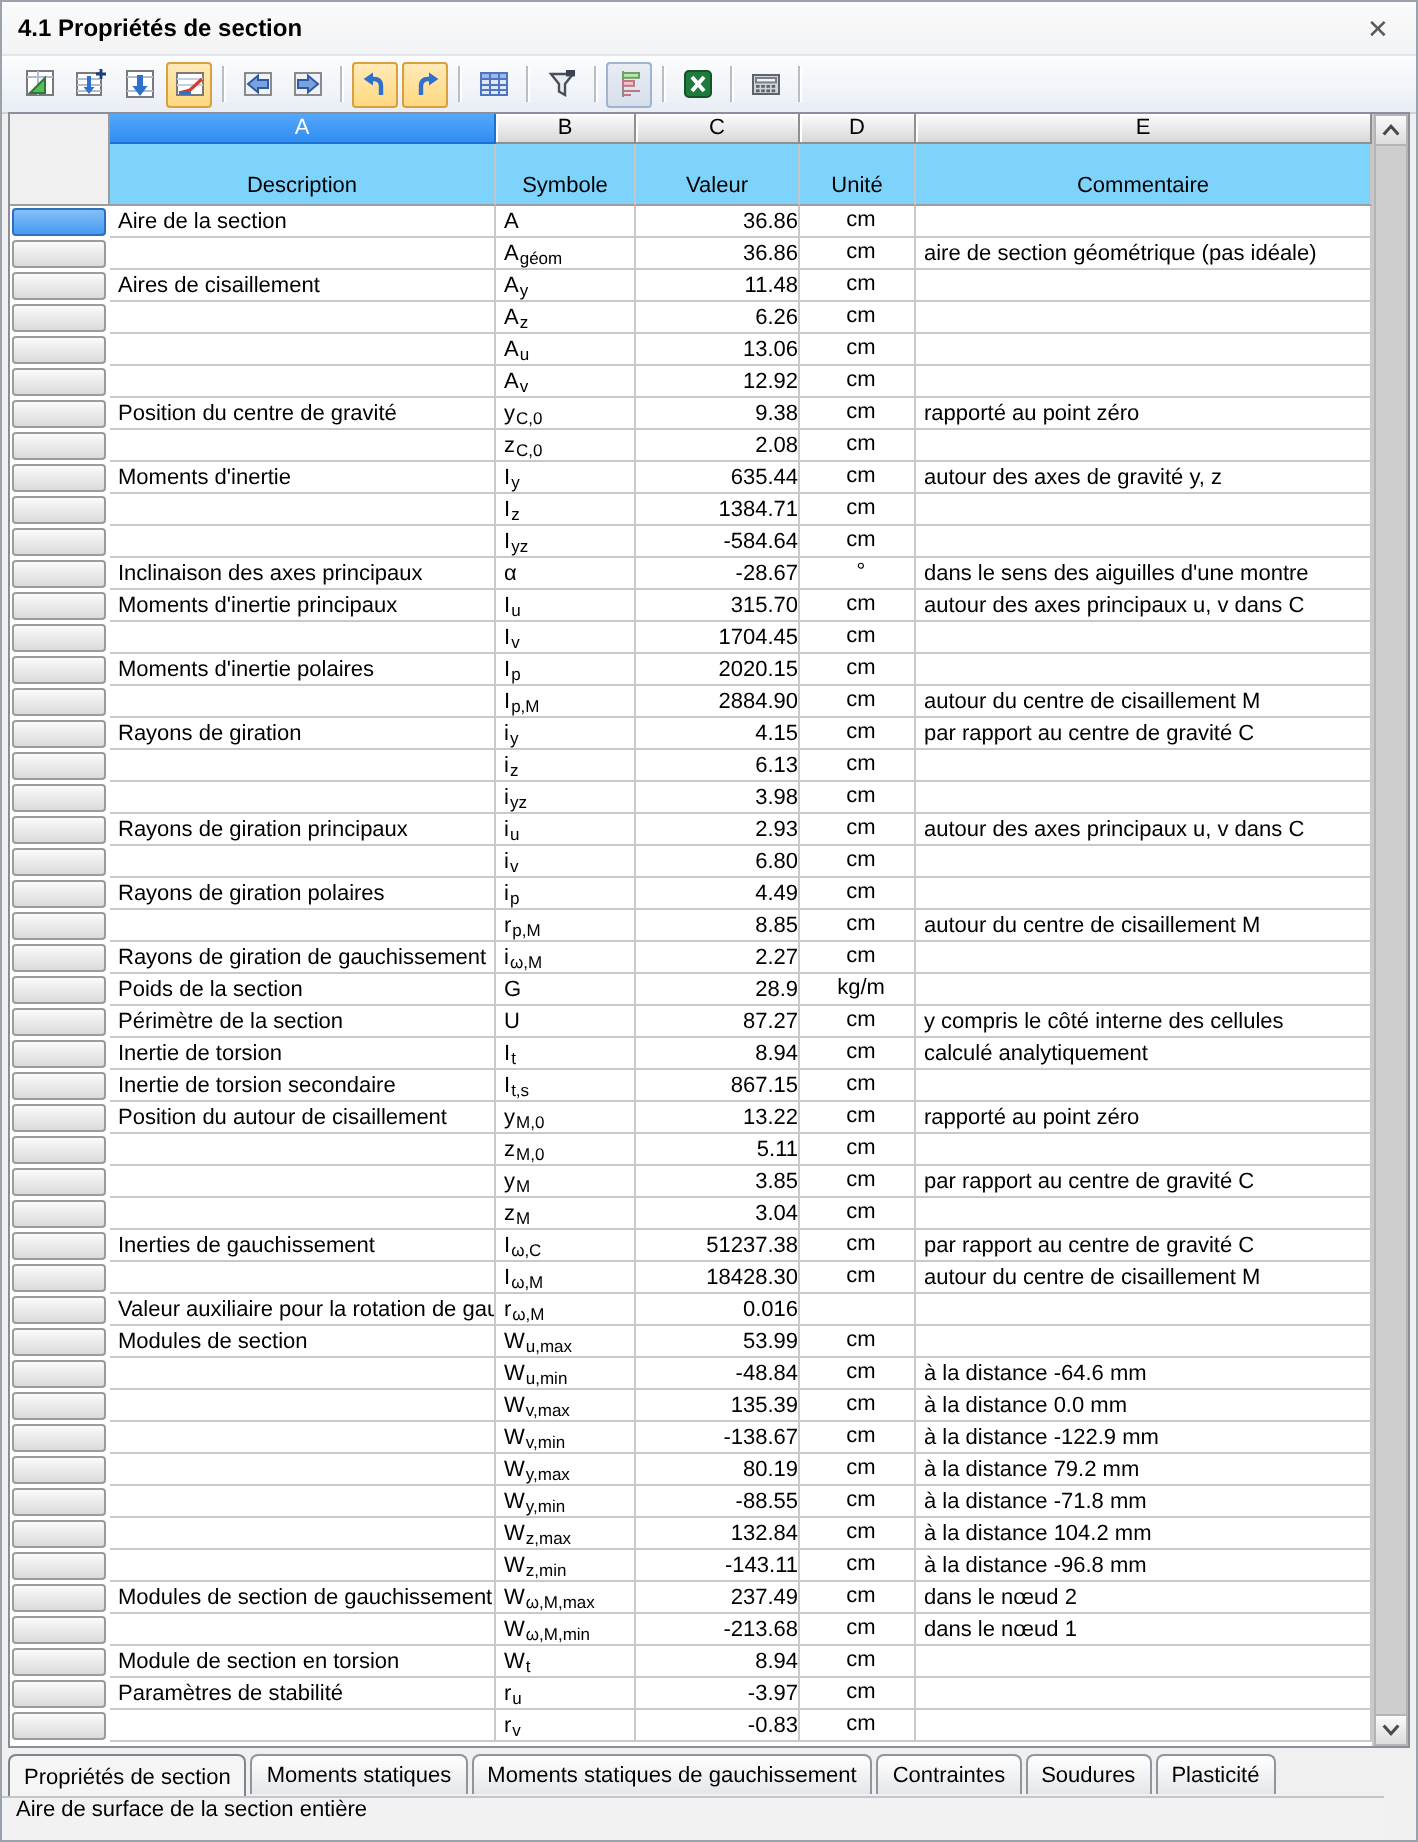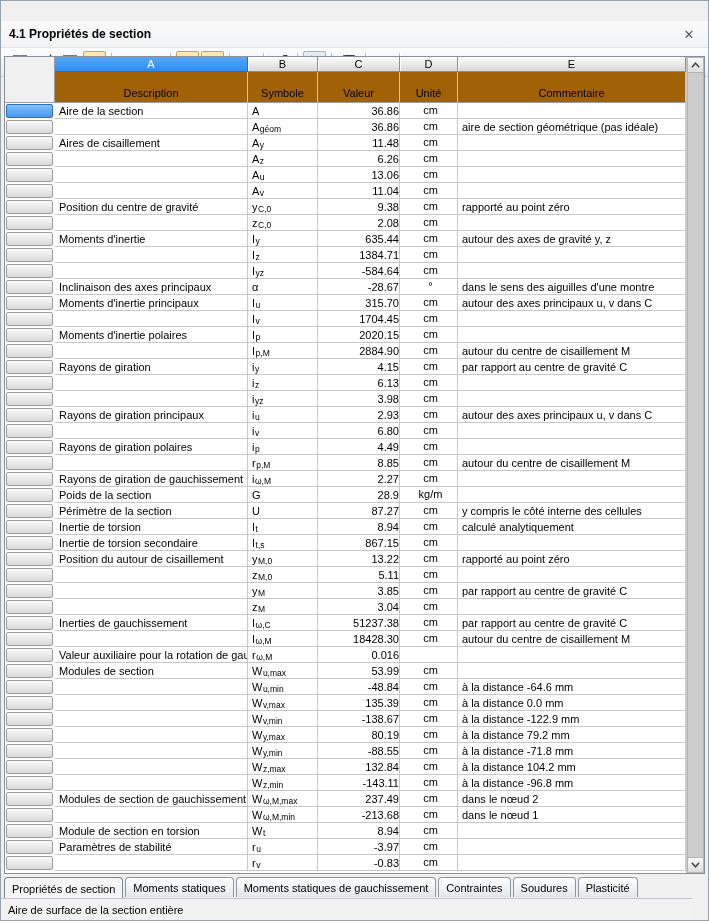--- a/index.html
+++ b/index.html
@@ -1,20 +1,20 @@
 <!DOCTYPE html>
 <html><head>
 <meta charset="utf-8">
 <style>
   html,body{margin:0;padding:0;background:#d8dde4;font-family:"Liberation Sans",sans-serif;}
   .win{width:709px;height:921px;margin:0 auto;background:#f0f0f1;border:1px solid #9aa2ab;
        box-sizing:border-box;position:relative;overflow:hidden;font-size:11px;color:#000;}
   
   .titlebar{height:26px;display:flex;align-items:center;background:linear-gradient(#fbfbfc,#f2f3f4);
-       padding:0 8px;border-bottom:1px solid #e3e5e8;margin-top:20px;}
+       padding:0 8px;border-bottom:1px solid #e3e5e8;}
   .titlebar .t{font-weight:bold;font-size:12px;flex:1;}
   .titlebar .close{color:#5a5a5a;font-size:13px;width:22px;text-align:center;cursor:default;}
   
   .toolbar{height:28px;display:flex;align-items:center;padding-left:6px;
        background:linear-gradient(#fcfdfe,#e9edf4);border-bottom:1px solid #cdd2da;}
   .tbtn{width:23px;height:23px;margin:0 1px;border:1px solid transparent;background:transparent;
        padding:0;display:flex;align-items:center;justify-content:center;border-radius:2px;}
   .tbtn.highlight{background:linear-gradient(#ffe9b7,#ffd980);border-color:#d9a13e;}
   .tbtn.pressed{background:linear-gradient(#e8edf5,#d6dfeb);border-color:#9fb4cf;}
   .ticon{width:16px;height:16px;display:block;}
@@ -27,21 +27,21 @@
   .grid6{display:grid;grid-template-columns:50px 193px 70px 82px 58px minmax(0,1fr);}
   
   .letters{height:15px;}
   .lcell{background:linear-gradient(#fdfdfd,#d7d7d7);border-right:1px solid #8f8f8f;
        border-bottom:1px solid #8f8f8f;display:flex;align-items:center;justify-content:center;
        font-size:11px;box-shadow:inset 1px 1px 0 #fff;}
   .lcell.sel{background:linear-gradient(#55a7fb,#2f8df2);color:#fff;box-shadow:none;border-color:#1d6fd0;}
   .lcorner{background:#f0f0f0;border-right:1px solid #9b9b9b;border-bottom:none;box-shadow:none;}
   
   .subhead{height:31px;}
-  .hcell{background:#a16207;border-right:1px solid #c6c6c6;border-bottom:1px solid #9d9d9d;
+  .hcell{background:#7dd3fc;border-right:1px solid #c6c6c6;border-bottom:1px solid #9d9d9d;
        display:flex;align-items:flex-end;justify-content:center;padding-bottom:3px;box-sizing:border-box;}
   .hcorner{background:#f0f0f0;border-right:1px solid #9b9b9b;border-bottom:1px solid #9d9d9d;}
   
   .tbody{flex:1;}
   .trow{height:16px;}
   .rowhdr{background:linear-gradient(#fbfbfb,#dadada);border:1px solid #9b9b9b;border-radius:2px;
        margin:1px 2px 1px 1px;box-sizing:border-box;}
   .trow.sel .rowhdr{background:linear-gradient(#85c0f7,#459af0);border-color:#2d6fbe;}
   .cell{border-right:1px solid #c9c9c9;border-bottom:1px solid #c9c9c9;background:#fff;
        overflow:hidden;white-space:nowrap;display:flex;align-items:center;box-sizing:border-box;
@@ -60,21 +60,21 @@
   .sarrow svg{width:11px;height:8px;display:block;}
   .sthumb{flex:1;background:#cdcdce;border:1px solid #b4b4b4;border-top:none;border-bottom:none;box-sizing:border-box;}
   
   .tabs{position:absolute;left:3px;right:3px;top:876px;height:21px;display:flex;align-items:flex-start;}
   .tab{height:19px;display:flex;align-items:center;padding:0 7px;margin-right:2px;
        border:1px solid #8f959d;border-bottom:none;border-radius:4px 4px 0 0;
        background:linear-gradient(#ffffff,#e4e6e9);white-space:nowrap;}
   .tab.active{height:21px;background:#f5f5f6;border-color:#7d848d;}
   
   .statusbar{position:absolute;left:0;right:16px;top:897px;height:22px;background:#f2f2f3;
-       border-top:1px solid #c2c6cc;display:flex;align-items:center;padding-left:7px;box-sizing:border-box;}
+       border-top:1px solid #c2c6cc;display:flex;align-items:flex-start;padding-left:7px;box-sizing:border-box;}
 </style>
 </head>
 <body>
 
 <div class="win">
   <div class="titlebar">
     <span class="t">4.1 Propriétés de section</span>
     <span class="close">✕</span>
   </div>
 
@@ -302,21 +302,21 @@
             </div>
             <div class="cell c-com"></div>
           </div>
           <div class="trow grid6">
             <div class="rowhdr"></div>
             <div class="cell c-desc"></div>
             <div class="cell c-sym">
               <span>A</span>
               <span class="ssub">v</span>
             </div>
-            <div class="cell c-val">11.04</div>
+            <div class="cell c-val">12.92</div>
             <div class="cell c-unit">
               <span>cm</span>
               <span class="ssup">2</span>
             </div>
             <div class="cell c-com"></div>
           </div>
           <div class="trow grid6">
             <div class="rowhdr"></div>
             <div class="cell c-desc">Position du centre de gravité</div>
             <div class="cell c-sym">

